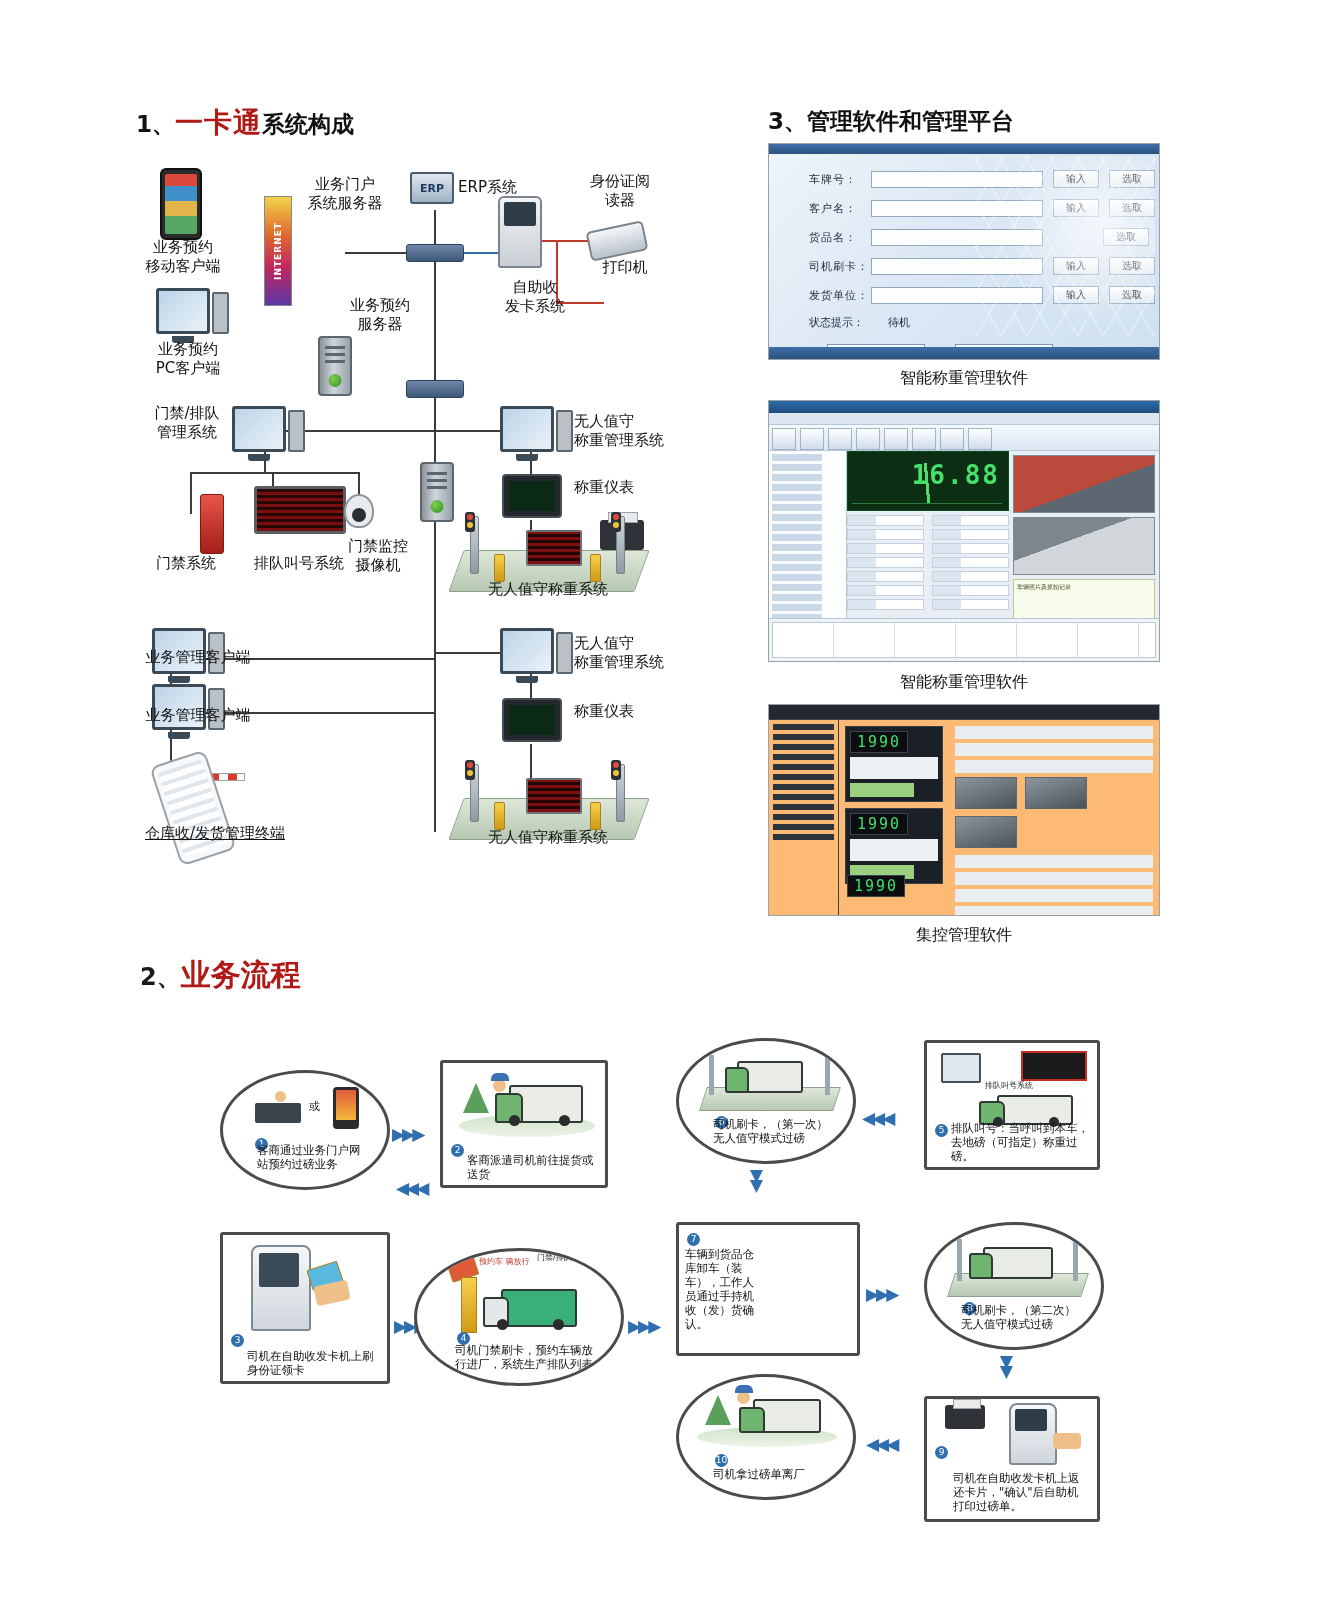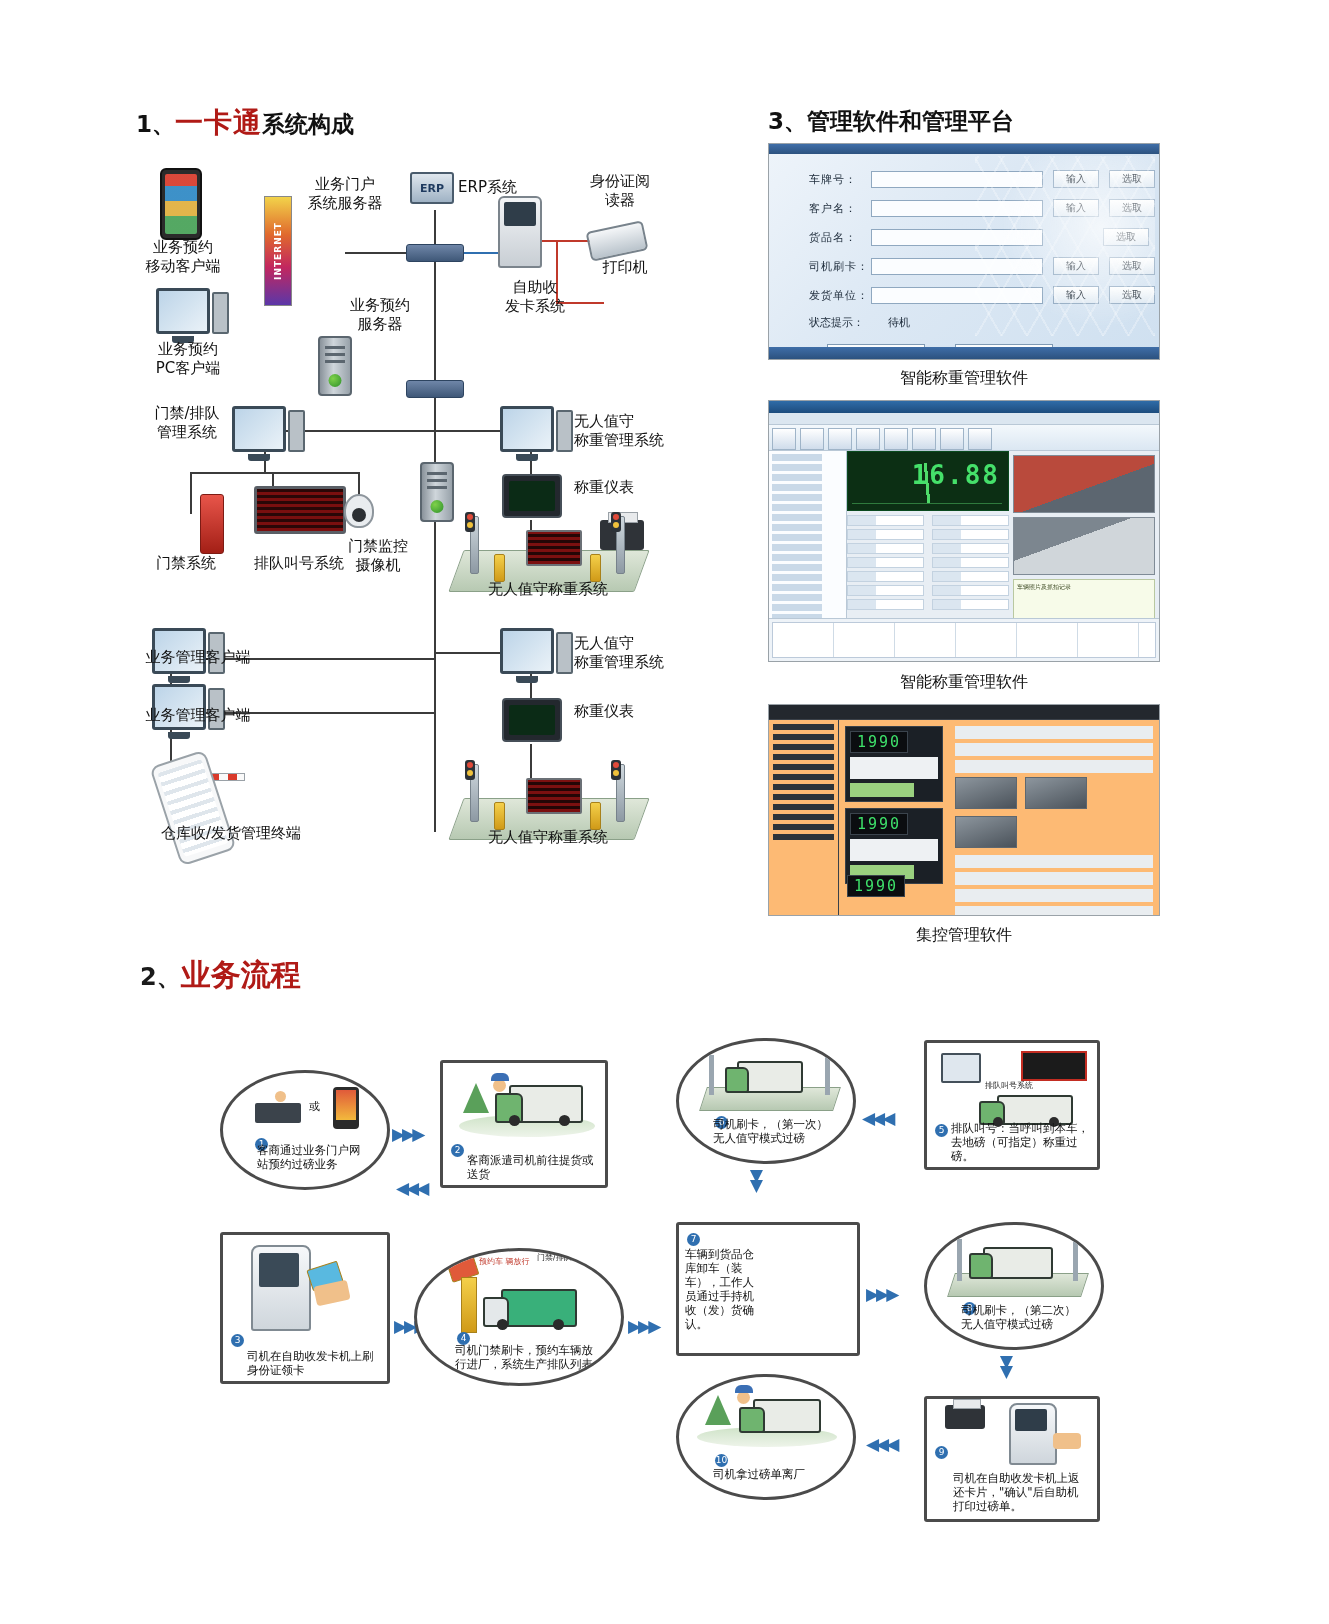--- a/index.html
+++ b/index.html
@@ -805,21 +805,21 @@
         <div class="m-scr"></div>
       </div>
     <div class="monitor-stand"></div>
   </div>
   <div class="node pc-tower" style="left:208px; top:688px;"></div>
   <div class="lbl" style="left:128px; top:706px; width:140px;">业务管理客户端</div>
 
   <div class="node handheld" style="left:164px; top:756px;">
       <div class="rows"></div>
     </div>
-  <div class="lbl" style="left:136px; top:824px; width:190px;">仓库收/发货管理终端</div>
+  <div class="lbl" style="left:120px; top:824px; width:190px;text-decoration:underline;">仓库收/发货管理终端</div>
 
   <div class="node" style="left:500px; top:406px;">
     <div class="monitor">
         <div class="m-scr"></div>
       </div>
     <div class="monitor-stand"></div>
   </div>
   <div class="node pc-tower" style="left:556px; top:410px;"></div>
   <div class="lbl left" style="left:574px; top:412px; width:150px;">无人值守
 称重管理系统</div>

